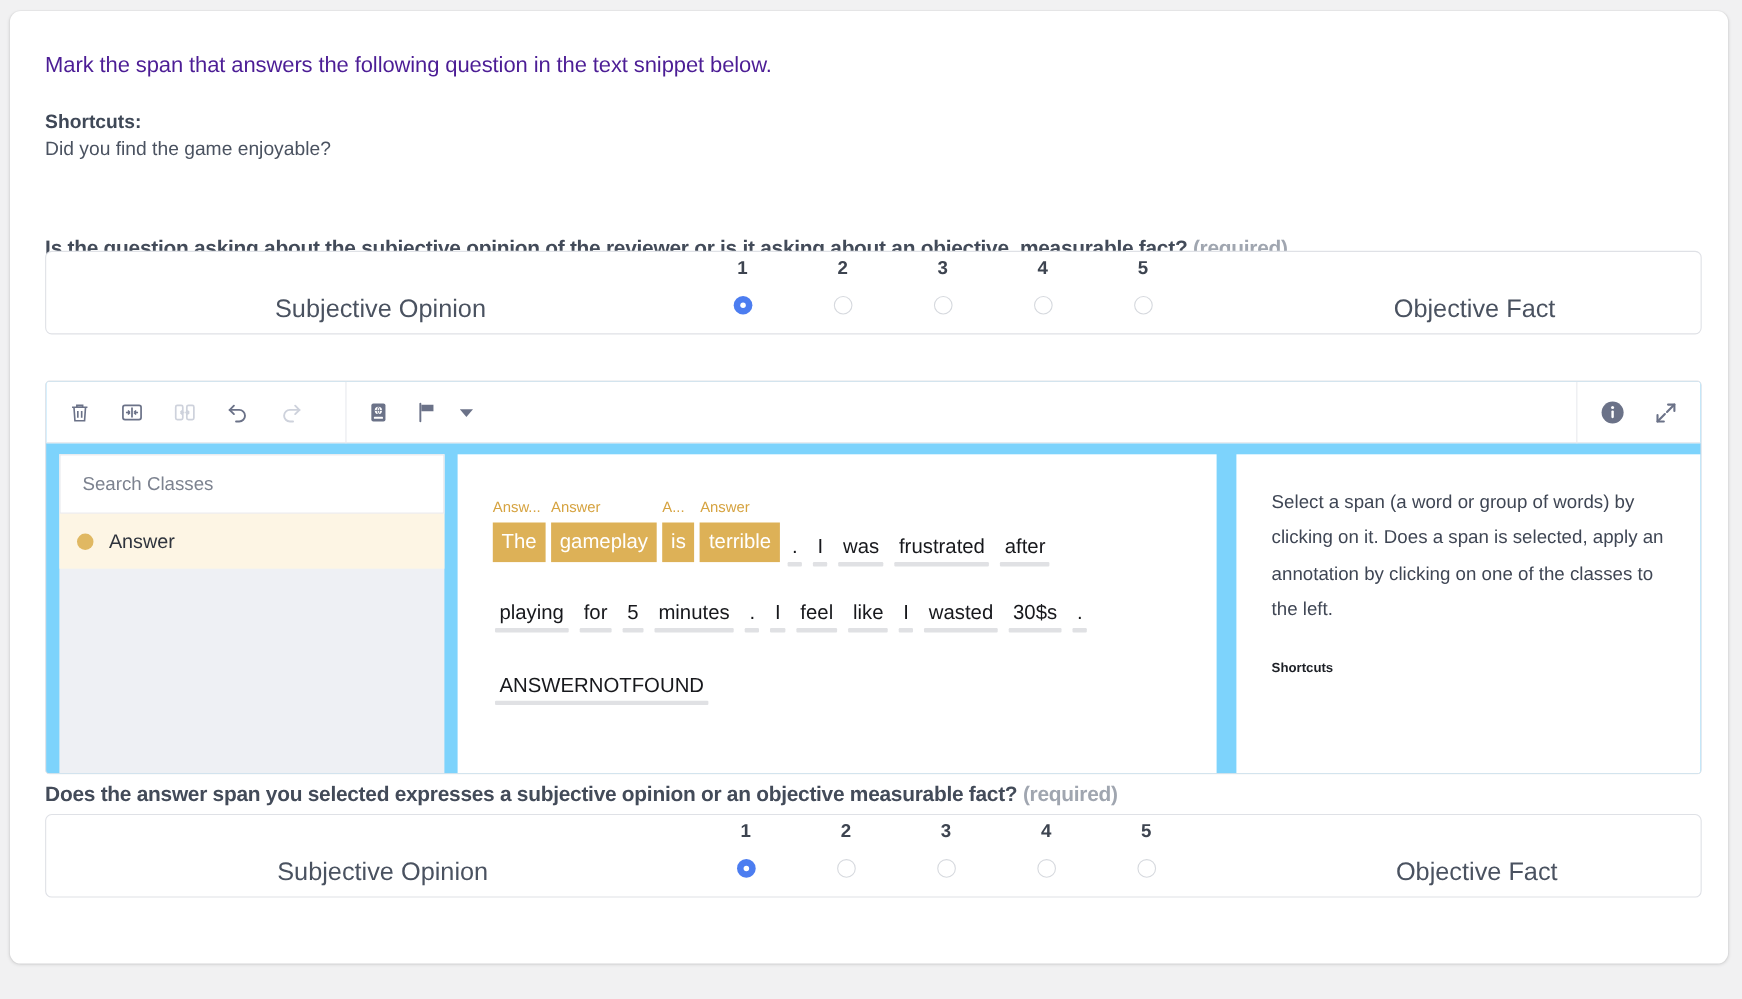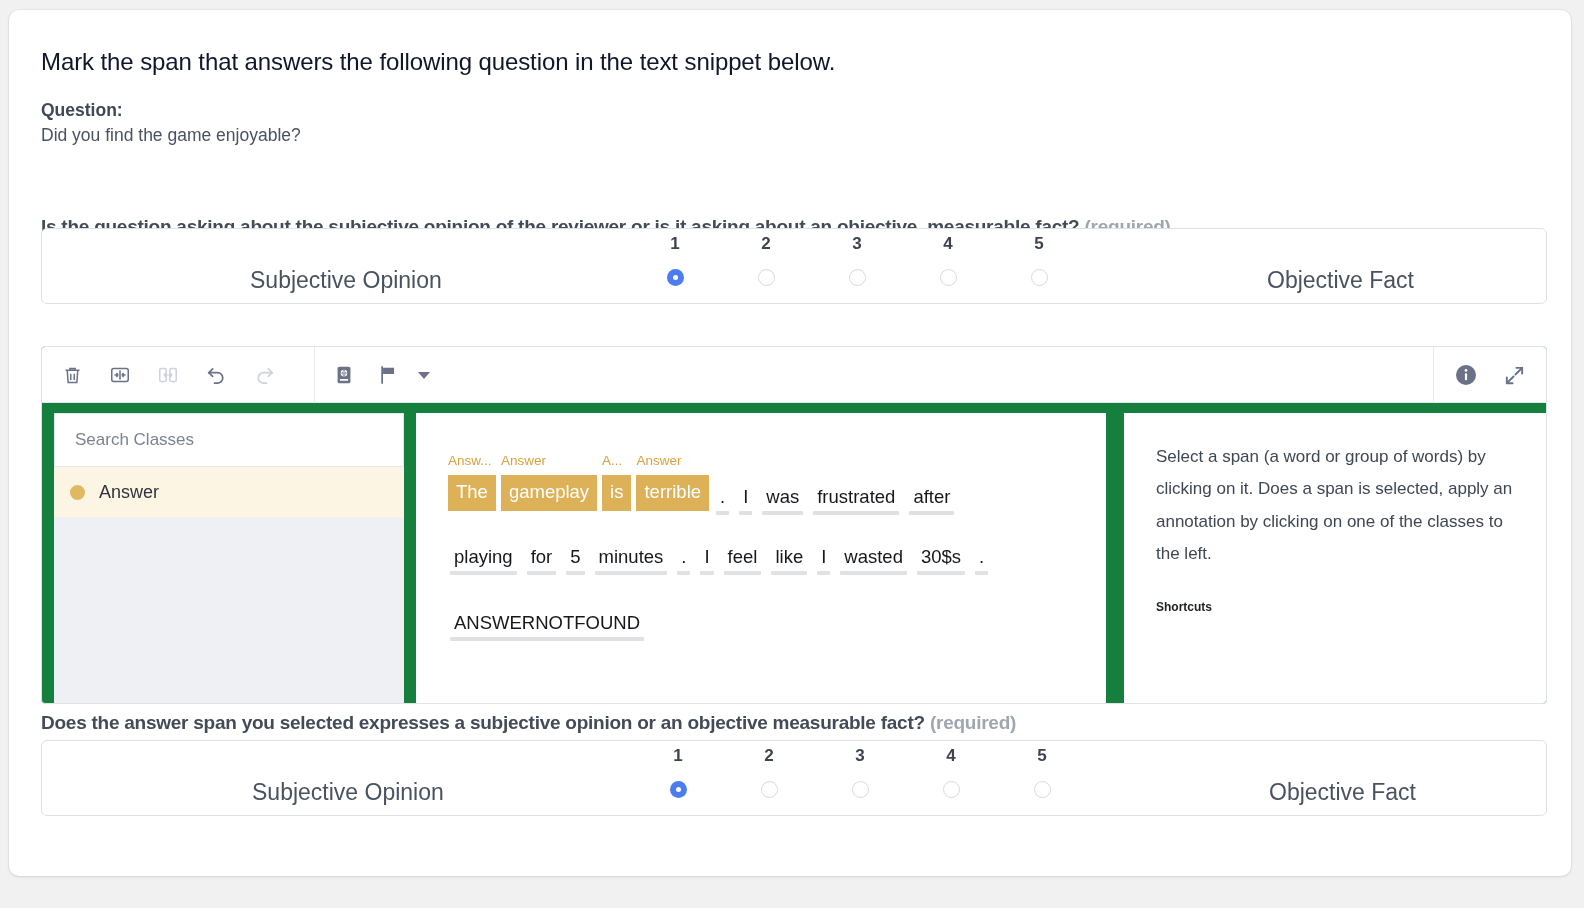--- a/index.html
+++ b/index.html
@@ -20,21 +20,21 @@
     overflow: hidden;
   }
   .inner {
     position: absolute;
     left: 22px; top: 0; right: 22px; bottom: 0;
   }
 
   
   .intro {
     position: absolute; left: 10px; top: 38px;
-    font-size: 24px; color: #0f172a; letter-spacing: -0.1px;
+    font-size: 20px; color: #4c1d95; letter-spacing: -0.1px;
   }
   .qlabel {
     position: absolute; left: 10px; top: 90px;
     font-size: 17.5px; font-weight: bold; color: #3f4857;
   }
   .qtext {
     position: absolute; left: 10px; top: 115px;
     font-size: 17.5px; color: #4a5260;
   }
 
@@ -81,21 +81,21 @@
     content: ""; width: 5.5px; height: 5.5px; border-radius: 50%;
     background: #fff;
   }
 
   
   .tool {
     position: absolute; left: 10px; top: 336px;
     width: 1506px; height: 358px;
     border: 1px solid #e1e3e8;
     border-radius: 4px;
-    background: #15803d;
+    background: #7dd3fc;
     overflow: hidden;
   }
   .toolbar {
     position: absolute; left: 0; top: 0; right: 0; height: 56px;
     background: #fff;
     border-bottom: 1px solid #e4e6eb;
   }
   .tb-group { position: absolute; top: 0; height: 56px; display: flex; align-items: center; }
   .tb-btn {
     width: 48px; height: 56px;
@@ -188,21 +188,21 @@
     background: #fff;
   }
 </style>
 </head>
 <body>
 
 <div class="page-card">
 <div class="inner">
 
   <div class="intro">Mark the span that answers the following question in the text snippet below.</div>
-  <div class="qlabel">Question:</div>
+  <div class="qlabel">Shortcuts:</div>
   <div class="qtext">Did you find the game enjoyable?</div>
 
   <div class="qheading" style="top:206px;">
     <span>Is the question asking about the subjective opinion of the reviewer or is it asking about an objective, measurable fact?</span>
     <span class="required">(required)</span>
   </div>
   <div class="scale-box" style="top:218px;">
     <div class="scale-left-label">Subjective Opinion</div>
     <div class="scale-right-label">Objective Fact</div>
 

